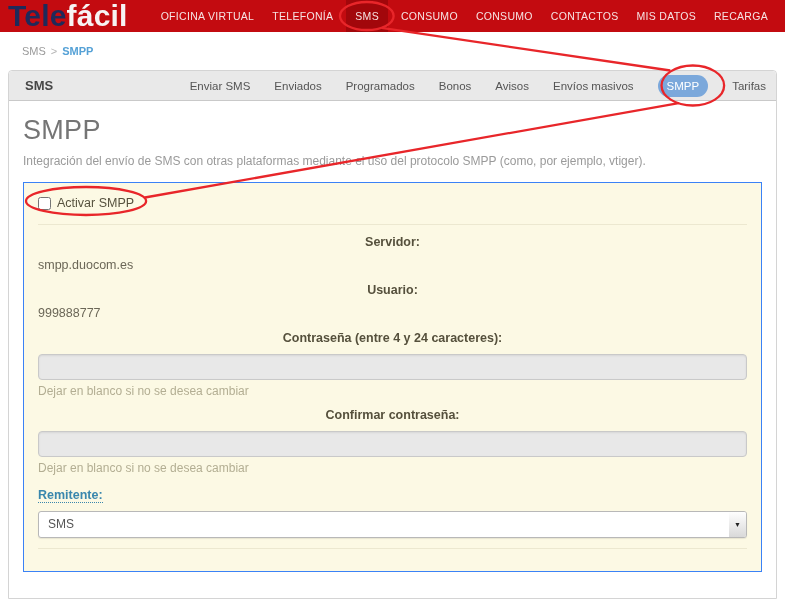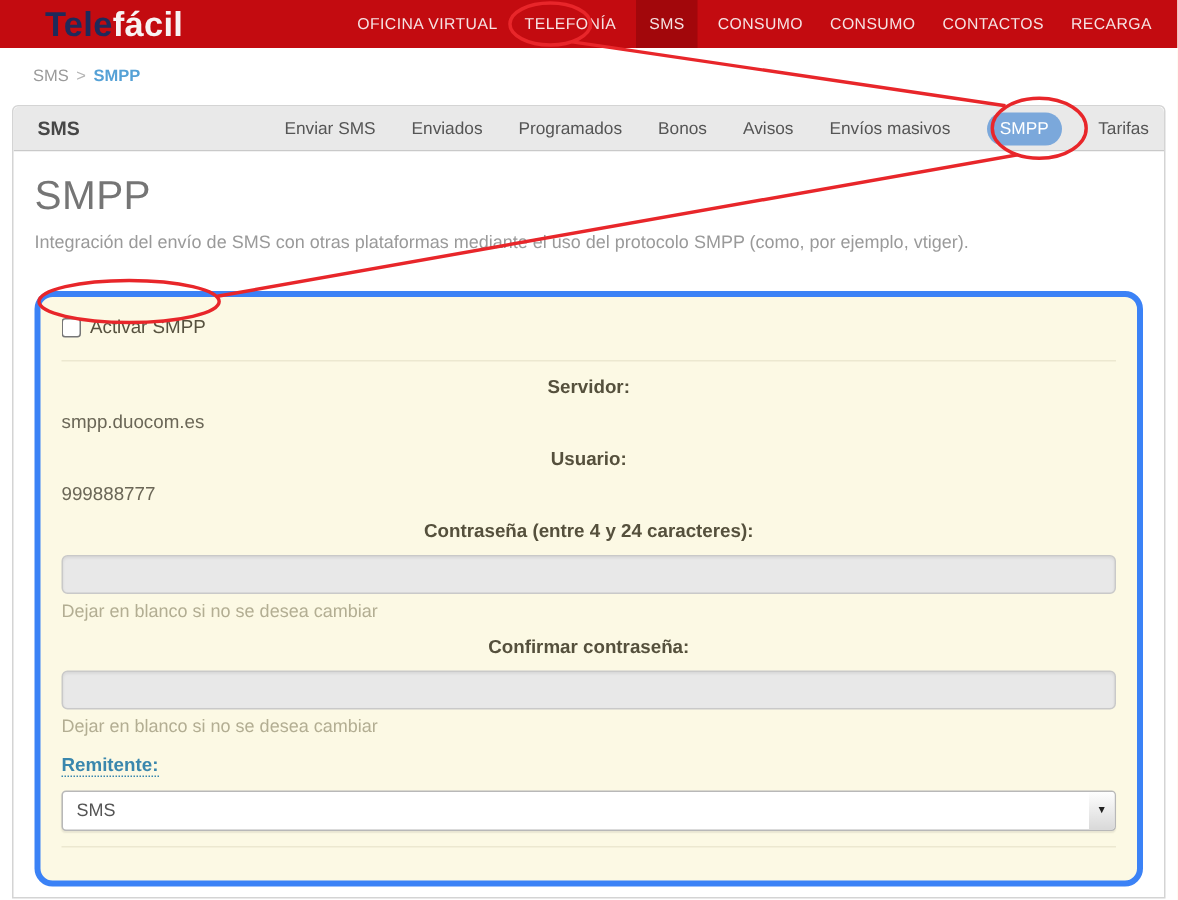--- a/index.html
+++ b/index.html
@@ -7,21 +7,21 @@
   body {
     font-family: "Liberation Sans", "DejaVu Sans", sans-serif;
     background:#fff; position:relative; overflow:hidden;
   }
 
   
   .topbar {
     height:32px; background:#c30b10; display:flex;
     align-items:stretch; justify-content:space-between;
   }
-  .logo { font-size:23px; font-weight:bold; line-height:32px; padding-left:30px; letter-spacing:0.2px; }
+  .logo { font-size:30px; font-weight:bold; line-height:32px; padding-left:8px; letter-spacing:0.2px; }
   .logo .lg1 { color:#1f2a5a; }
   .logo .lg2 { color:#f7f3f3; }
   .mainnav { display:flex; align-items:center; padding-right:8px; }
   .mainnav .nav-item {
     color:#f6e3e3; font-size:10.5px; letter-spacing:0.3px;
     line-height:32px; margin:0 4px; padding:0 5px; cursor:pointer; white-space:nowrap;
   }
   .mainnav .nav-item.active { background:#a2070b; padding:0 9px; }
 
   
@@ -46,22 +46,22 @@
   .tab.active {
     background:#7ba8db; color:#fff; padding:5px 9px; border-radius:12px; margin-left:14px;
   }
 
   
   .content { padding:0 14px; }
   .page-title { font-size:27px; font-weight:400; color:#757575; margin-top:14px; letter-spacing:0.3px; }
   .page-desc { font-size:12px; color:#9a9a9a; margin-top:8px; }
 
   .panel {
-    background:#fcf9e4; border:4px solid #3b82f6; border-radius:12px;
-    margin-top:26px; padding:12px 14px 12px 14px;
+    background:#fcf9e4; border:1px solid #3b82f6; border-radius:0;
+    margin-top:14px; padding:12px 14px 12px 14px;
   }
   .chk-row { display:inline-flex; align-items:center; height:16px; }
   .chk-row input { width:13px; height:13px; margin-right:6px; }
   .chk-row .chk-label { font-size:12.5px; color:#57523f; }
   .panel hr { border:none; border-top:1px solid #ece8d0; margin:10px 0; }
   .fgroup { margin-bottom:10px; }
   .flabel { font-size:12.5px; font-weight:bold; color:#55503c; line-height:15px; display:block;text-align:center; }
   .fvalue { font-size:12.5px; color:#6b6757; margin-top:8px; line-height:15px; }
   .txt-input {
     display:block; width:100%; height:26px; margin-top:8px;
@@ -103,20 +103,21 @@
 
 <header class="topbar">
   <div class="logo"><span class="lg1">Tele</span><span class="lg2">fácil</span></div>
   <nav class="mainnav">
     <span class="nav-item">OFICINA VIRTUAL</span>
     <span class="nav-item">TELEFONÍA</span>
     <span class="nav-item active">SMS</span>
     <span class="nav-item">CONSUMO</span>
     <span class="nav-item">CONSUMO</span>
     <span class="nav-item">CONTACTOS</span>
+    <span class="nav-item">MIS DATOS</span>
     <span class="nav-item">RECARGA</span>
   </nav>
 </header>
 
 <div class="crumbs">
   <span class="crumb-parent">SMS</span>
   <span class="crumb-sep">&gt;</span>
   <span class="crumb-current">SMPP</span>
 </div>
 

